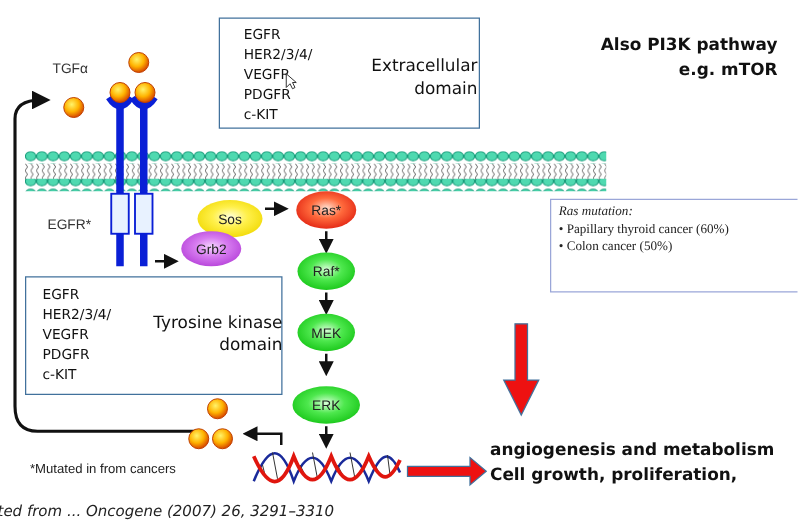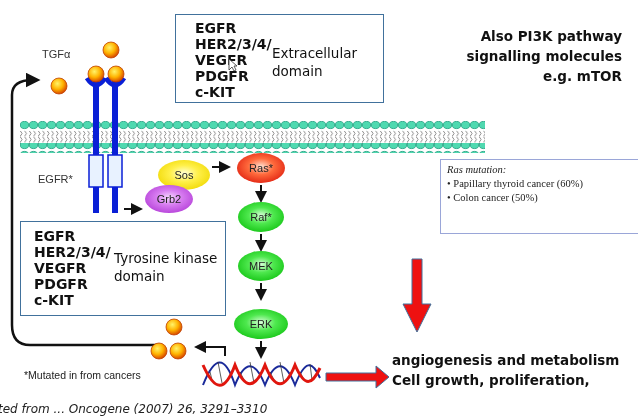--- a/index.html
+++ b/index.html
@@ -1,21 +1,21 @@
 <!DOCTYPE html>
 <html><head>
 <meta charset="utf-8">
 <style>
   html,body{margin:0;padding:0;background:#fff;}
   body{width:638px;height:416px;position:relative;overflow:hidden;font-family:"Liberation Sans",sans-serif;}
   .abs{position:absolute;}
   svg.stage{position:absolute;left:0;top:0;}
   .box{position:absolute;border:1.5px solid #41719c;background:#fff;box-sizing:border-box;}
-  .list{position:absolute;font-family:"DejaVu Sans",sans-serif;font-weight:bold;font-size:14px;line-height:16px;color:#111;}
-  .dom{position:absolute;font-family:"DejaVu Sans",sans-serif;font-size:13.5px;line-height:18px;text-align:left;color:#111;}
+  .list{position:absolute;font-family:"DejaVu Sans",sans-serif;font-weight:normal;font-size:11px;line-height:16px;color:#111;}
+  .dom{position:absolute;font-family:"DejaVu Sans",sans-serif;font-size:13.5px;line-height:18px;text-align:right;color:#111;}
   .ras-box{position:absolute;left:440px;top:159px;width:236px;height:75px;border:1px solid #9aa6d8;box-sizing:border-box;background:#fff;font-family:Liberation Serif, serif;font-size:10.5px;color:#222;padding:3px 6px;line-height:14px;}
   .ras-box .title{font-style:italic;}
   .oval-label{font-family:"Liberation Sans",sans-serif;font-size:11px;fill:#222;}
   .side-note{position:absolute;left:442px;top:26px;width:180px;text-align:right;font-family:"DejaVu Sans",sans-serif;font-weight:bold;font-size:13.5px;line-height:20px;color:#111;}
   .outcome{position:absolute;left:392px;top:350px;font-family:"DejaVu Sans",sans-serif;font-weight:bold;font-size:13.5px;line-height:20px;color:#111;}
   .footnote{position:absolute;left:24px;top:369px;font-family:"Liberation Sans",sans-serif;font-size:10.5px;color:#222;}
   .cite{position:absolute;left:-2px;top:402px;font-family:"DejaVu Sans",sans-serif;font-size:12px;color:#222;font-style:italic;white-space:nowrap;}
   .lbl{font-family:"Liberation Sans",sans-serif;font-size:11px;fill:#333;}
 </style>
 </head>
@@ -173,21 +173,20 @@
 </div>
 
 <div class="ras-box">
   <div class="title">Ras mutation:</div>
   <div>• <span>Papillary thyroid cancer (60%)</span></div>
   <div>• <span>Colon cancer (50%)</span></div>
 </div>
 
 <div class="side-note">
   <div>Also PI3K pathway</div>
-  <div>signalling molecules</div>
   <div>e.g. mTOR</div>
 </div>
 
 <div class="outcome">
   <div>angiogenesis and metabolism</div>
   <div>Cell growth, proliferation,</div>
 </div>
 
 <div class="footnote">*Mutated in from cancers</div>
 <div class="cite">ted from ... Oncogene (2007) 26, 3291–3310</div>

